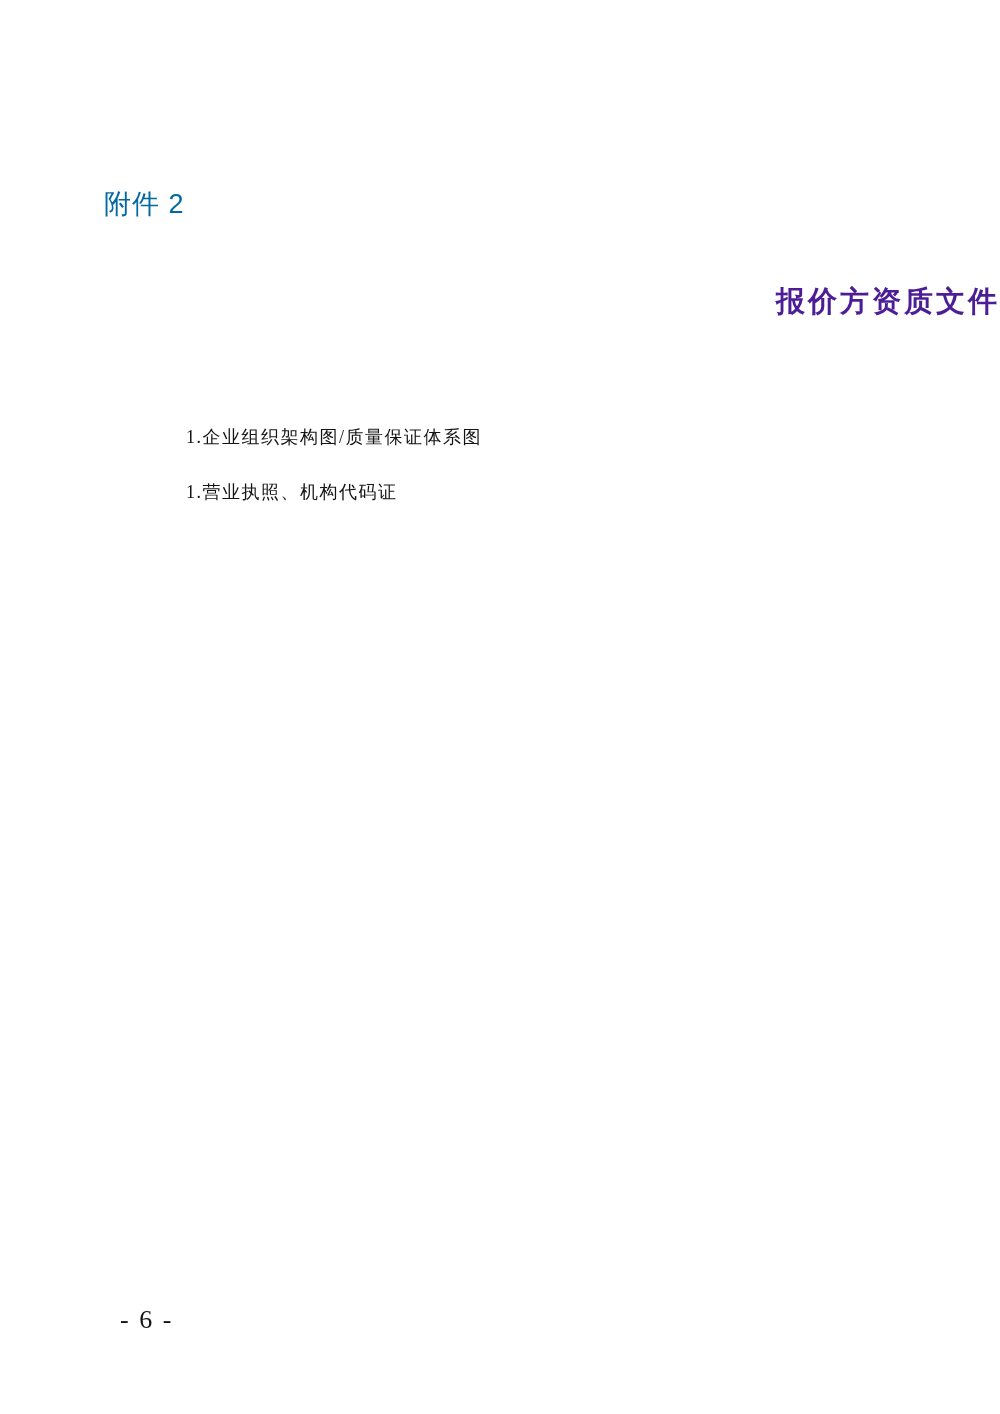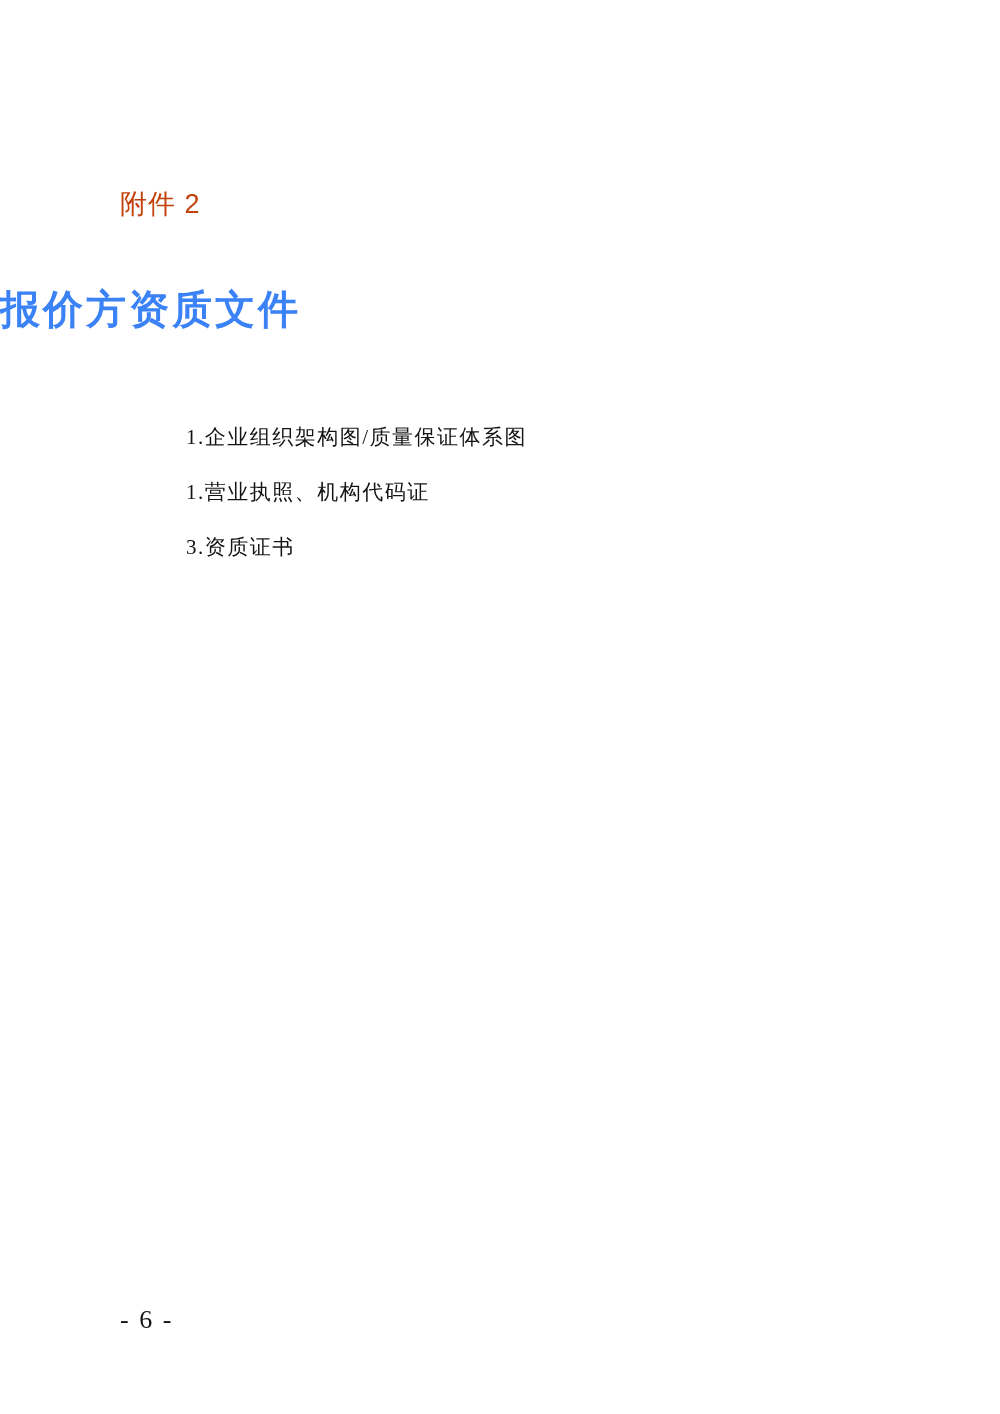--- a/index.html
+++ b/index.html
@@ -15,49 +15,49 @@
     position: relative;
     overflow: hidden;
   }
   .page {
     position: absolute;
     inset: 0;
     padding: 0;
   }
   .attachment-label {
     position: absolute;
-    left: 120px;
+    left: 104px;
     top: 186px;
     font-family: "Liberation Sans", sans-serif;
     font-size: 27px;
     letter-spacing: 1px;
-    color: #c2410c;
+    color: #0369a1;
     white-space: nowrap;
   }
   .doc-title {
     position: absolute;
     left: 0;
     right: 0;
     top: 282px;
-    text-align: left;
+    text-align: right;
     font-family: "Liberation Serif", serif;
     font-weight: bold;
-    font-size: 40px;
+    font-size: 29px;
     letter-spacing: 3px;
-    color: #3b82f6;
+    color: #4c1d95;
   }
   .items {
     position: absolute;
     left: 186px;
     top: 410px;
     width: 700px;
   }
   .item-line {
     font-family: "Liberation Serif", serif;
-    font-size: 21px;
+    font-size: 18px;
     letter-spacing: 1.5px;
     color: #141414;
     line-height: 55px;
     white-space: nowrap;
   }
   .page-number {
     position: absolute;
     left: 120px;
     top: 1305px;
     font-family: "Liberation Serif", serif;
@@ -71,18 +71,17 @@
 
 <div class="page">
 
   <div class="attachment-label">附件 2</div>
 
   <div class="doc-title">报价方资质文件</div>
 
   <div class="items">
     <div class="item-line">1.企业组织架构图/质量保证体系图</div>
     <div class="item-line">1.营业执照、机构代码证</div>
-    <div class="item-line">3.资质证书</div>
   </div>
 
   <div class="page-number">- 6 -</div>
 
 </div>
 
 </body></html>

